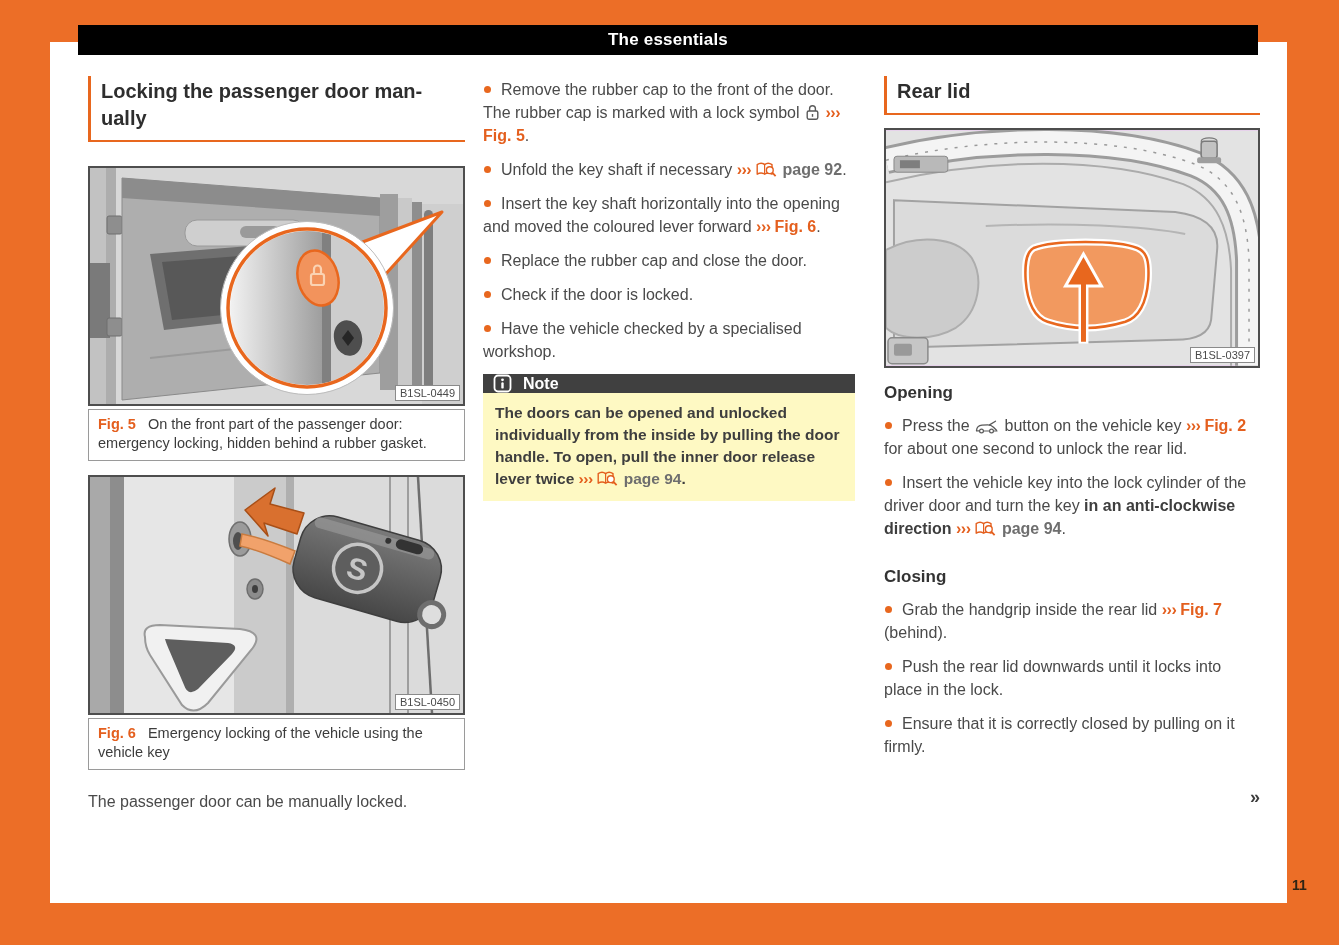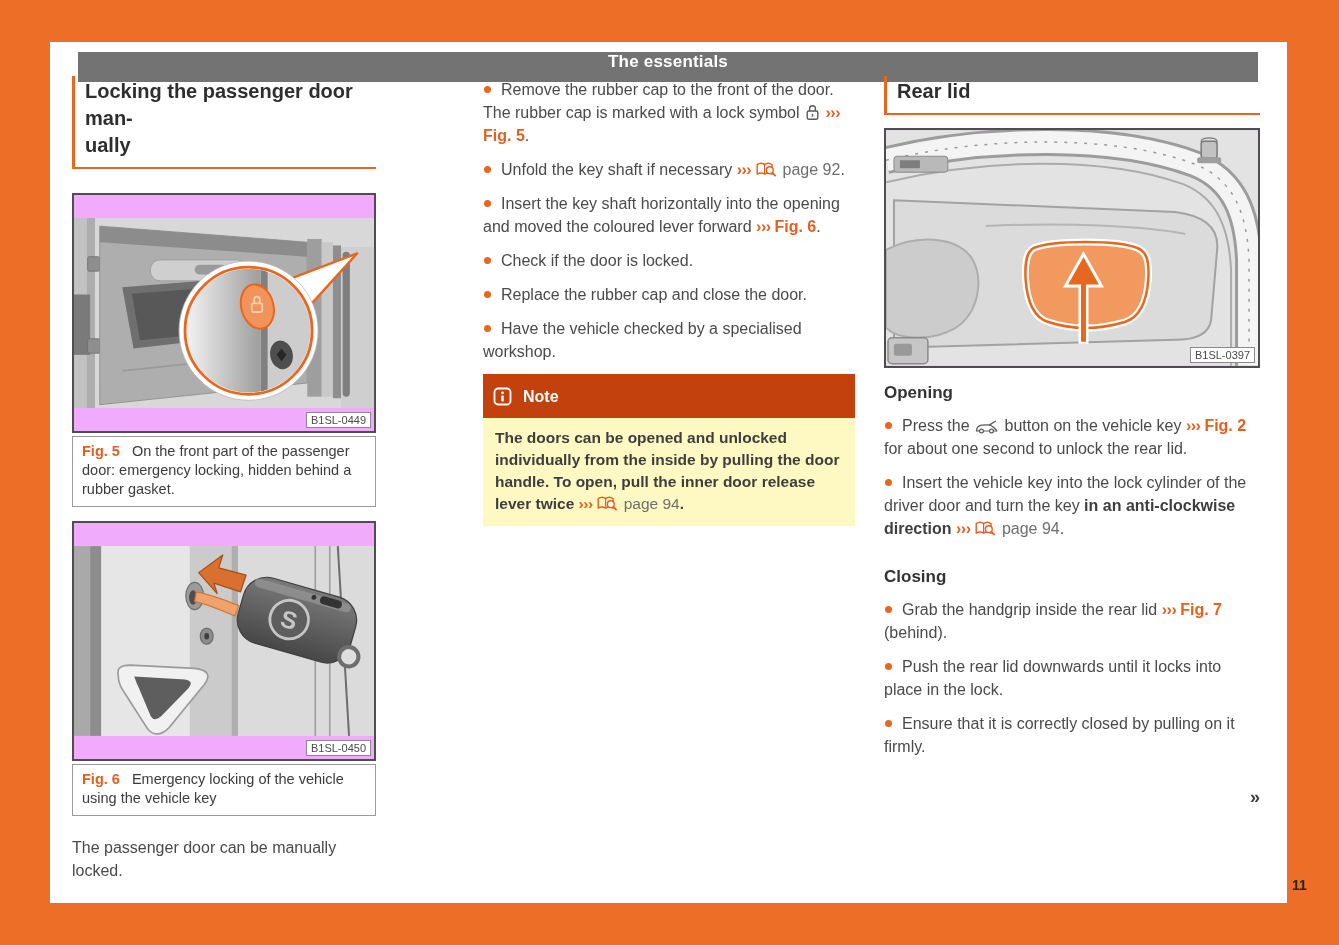--- a/index.html
+++ b/index.html
@@ -5,25 +5,25 @@
   html,body{margin:0;padding:0;}
   body{
     width:1339px;height:945px;position:relative;overflow:hidden;
     background:#EC6E27;
     font-family:"Liberation Sans", sans-serif;
     -webkit-font-smoothing:antialiased;
   }
   .sheet{position:absolute;left:50px;top:42px;width:1237px;height:861px;background:#FFFFFF;}
   .header-bar{
     position:absolute;left:78px;top:25px;width:1180px;height:30px;
-    background:#737373;color:#FFFFFF;font-weight:bold;font-size:17px;
-    display:flex;align-items:flex-start;justify-content:center;letter-spacing:.2px;margin-top:27px;
+    background:#000000;color:#FFFFFF;font-weight:bold;font-size:17px;
+    display:flex;align-items:center;justify-content:center;letter-spacing:.2px;
   }
   .col{position:absolute;color:#4A4A4A;font-size:16px;line-height:23px;}
-  .col-left{left:72px;top:76px;width:304px;}
+  .col-left{left:88px;top:76px;width:377px;}
   .col-mid{left:483px;top:78px;width:372px;}
   .col-right{left:884px;top:76px;width:376px;}
 
   .section-heading{
     margin:0;font-size:20px;line-height:27px;font-weight:bold;color:#2E2E2E;
     border-left:3px solid #E8671E;border-bottom:2px solid #E8671E;
     padding:2px 0 8px 10px;
   }
   .sub-heading{margin:14px 0 10px 0;font-size:17px;line-height:22px;font-weight:bold;color:#333333;}
   .sub-heading.closing{margin-top:26px;}
@@ -44,27 +44,27 @@
   }
   .fig-label{color:#E45F1E;font-weight:bold;margin-right:12px;}
 
   .body-par{margin:20px 0 0 0;}
   .bullet{margin:0 0 11px 0;}
   .bullet-left{margin-top:22px;}
   .dot{display:inline-block;width:7px;height:7px;border-radius:50%;background:#E8671E;margin:0 10px 2px 1px;vertical-align:middle;}
 
   .seg-marker{color:#E45F1E;font-weight:bold;letter-spacing:-.5px;}
   .seg-link{color:#E45F1E;font-weight:bold;}
-  .seg-pageref{color:#6E6E6E;font-weight:normal;}
+  .seg-pageref{color:#6E6E6E;font-weight:bold;}
   .seg-bold{color:#3E3E3E;font-weight:bold;}
   .inline-icon{vertical-align:-3px;margin:0 1px;}
 
   .note-box{margin-top:10px;}
   .note-header{
-    background:#c2410c;color:#FFFFFF;font-weight:bold;font-size:16px;height:44px;
+    background:#404040;color:#FFFFFF;font-weight:bold;font-size:16px;height:19px;
     display:flex;align-items:center;gap:11px;padding:0 10px;
   }
   .note-body{
     background:#fef9c3;color:#3E3E3E;font-weight:bold;font-size:15.5px;line-height:22px;
     padding:9px 12px 11px 12px;
   }
 
   .cont-marker{position:absolute;top:710px;right:0;font-size:18px;font-weight:bold;color:#3E3E3E;}
   .page-number{position:absolute;left:1292px;top:877px;font-size:14px;font-weight:bold;color:#2E2414;}
 </style>
@@ -190,22 +190,22 @@
 <span> </span><span class="seg-marker">››› </span><span class="seg-link">Fig. 5</span><span>.</span></span></p>
   <p class="bullet"><span class="dot"></span><span><span>Unfold the key shaft if necessary </span><span class="seg-marker">››› </span>
   <svg class="inline-icon" width="21" height="16" viewBox="0 0 21 16">
           <path d="M1.2 2.6C3.5 1 6.6 1 8.6 2.6 10.6 1 13.7 1 16 2.6V12.2C13.7 10.8 10.6 10.8 8.6 12.2 6.6 10.8 3.5 10.8 1.2 12.2Z" fill="none" stroke="#E45F1E" stroke-width="1.4" stroke-linejoin="round"></path>
           <line x1="8.6" y1="2.8" x2="8.6" y2="12" stroke="#E45F1E" stroke-width="1.2"></line>
           <circle cx="13.8" cy="8.2" r="3.4" fill="#FFFFFF" stroke="#E45F1E" stroke-width="1.4"></circle>
           <line x1="16.3" y1="10.7" x2="19.6" y2="14.2" stroke="#E45F1E" stroke-width="1.8"></line>
         </svg>
 <span> </span><span class="seg-pageref">page 92</span><span>.</span></span></p>
   <p class="bullet"><span class="dot"></span><span><span>Insert the key shaft horizontally into the opening and moved the coloured lever forward </span><span class="seg-marker">››› </span><span class="seg-link">Fig. 6</span><span>.</span></span></p>
+  <p class="bullet"><span class="dot"></span><span><span>Replace the rubber cap and close the door.</span></span></p>
   <p class="bullet"><span class="dot"></span><span><span>Check if the door is locked.</span></span></p>
-  <p class="bullet"><span class="dot"></span><span><span>Replace the rubber cap and close the door.</span></span></p>
   <p class="bullet"><span class="dot"></span><span><span>Have the vehicle checked by a specialised workshop.</span></span></p>
 
   <div class="note-box">
     <div class="note-header">
       <svg width="19" height="19" viewBox="0 0 19 19">
           <rect x="1.5" y="1.5" width="16" height="16" rx="3.5" fill="none" stroke="#FFFFFF" stroke-width="1.8"></rect>
           <circle cx="9.5" cy="5.8" r="1.4" fill="#FFFFFF"></circle>
           <rect x="8.3" y="8.2" width="2.4" height="6.4" rx="1.2" fill="#FFFFFF"></rect>
         </svg>
       <span>Note</span>

